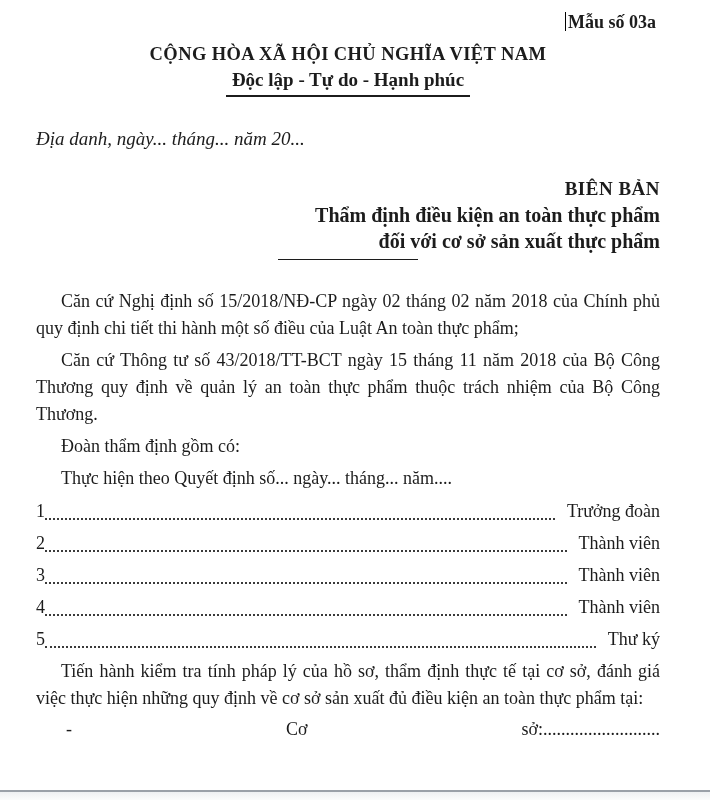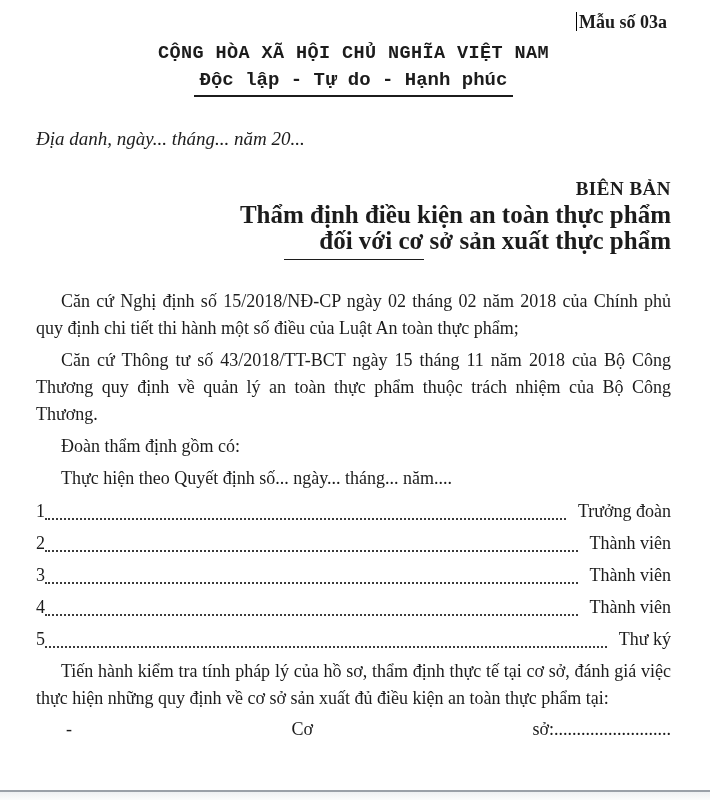--- a/index.html
+++ b/index.html
@@ -4,38 +4,38 @@
 <style>
   html, body { margin: 0; padding: 0; }
   body {
     width: 710px; height: 800px;
     background: #ffffff;
     font-family: "Liberation Serif", "DejaVu Serif", serif;
     color: #1c1c1c;
     position: relative;
     overflow: hidden;
   }
-  .doc { padding: 10px 39px 0 36px; }
+  .doc { padding: 10px 50px 0 36px; }
 
   .form-number-row {
     text-align: right;
     font-weight: bold;
     font-size: 18px;
     line-height: 24px;
     padding-right: 4px;
   }
   .text-cursor {
     display: inline-block;
     width: 1px; height: 19px;
     background: #000;
     vertical-align: -3px;
     margin-right: 2px;
   }
 
-  .national-header { text-align: center; margin-top: 8px; font-family: Liberation Mono, monospace; }
+  .national-header { text-align: center; margin-top: 8px; }
   .nh-line1 {
     font-weight: bold;
     font-size: 18.5px;
     line-height: 24px;
     letter-spacing: 0.4px;
   }
   .nh-line2-wrap { margin-top: 2px; }
   .nh-line2 {
     display: inline-block;
     font-weight: bold;
@@ -54,21 +54,21 @@
 
   .title-block { text-align: right; margin-top: 26px; }
   .title-main {
     font-weight: bold;
     font-size: 19px;
     line-height: 24px;
     letter-spacing: 0.5px;
   }
   .title-sub {
     font-weight: bold;
-    font-size: 25px;
+    font-size: 20px;
     line-height: 24px;
     margin-top: 2px;
   }
   .title-rule {
     width: 140px;
     border-top: 1.5px solid #1c1c1c;
     margin: 6px auto 0 auto;
   }
 
   .body-text { margin-top: 28px; }

